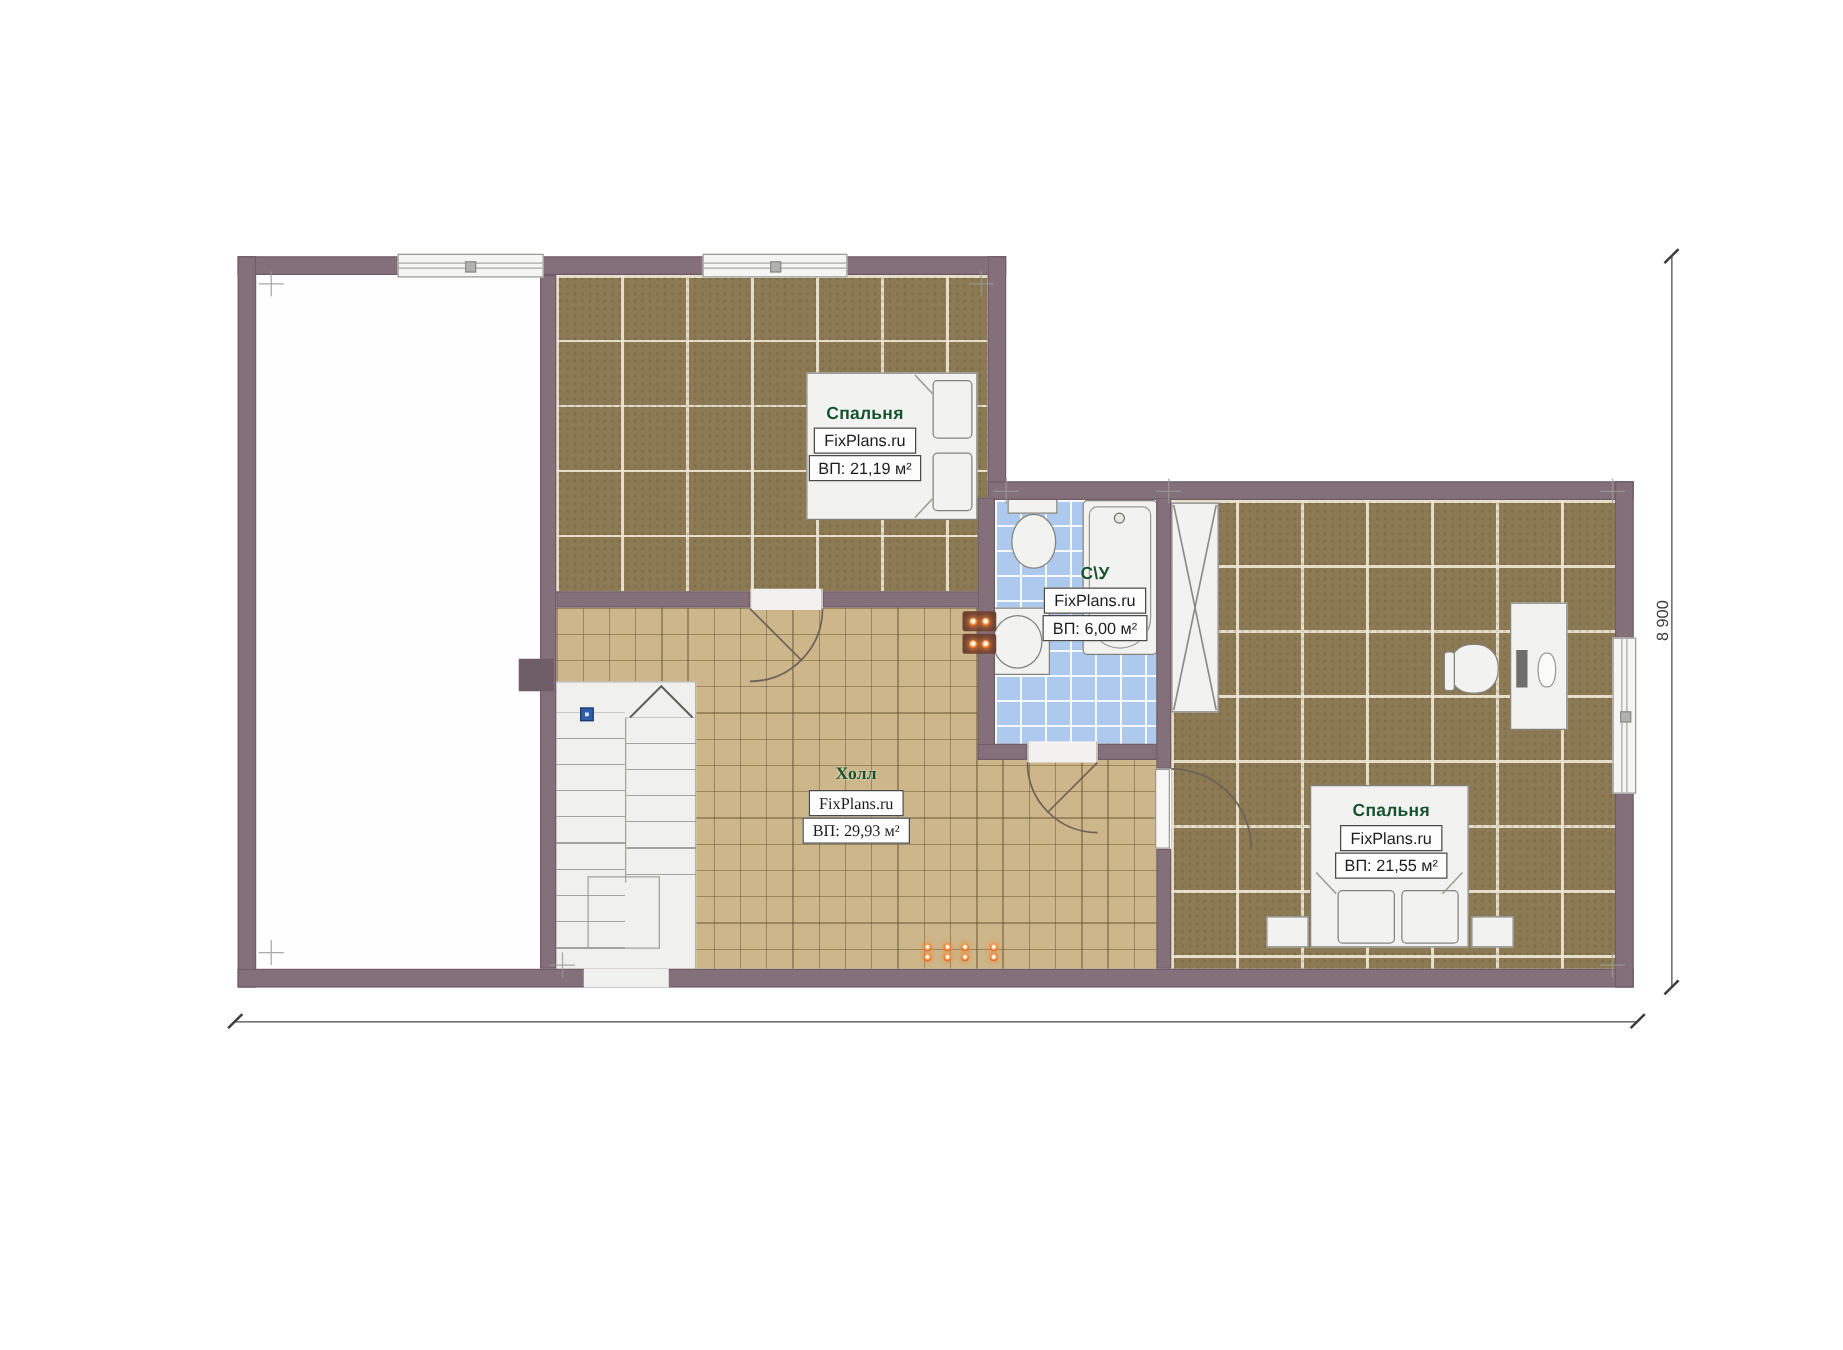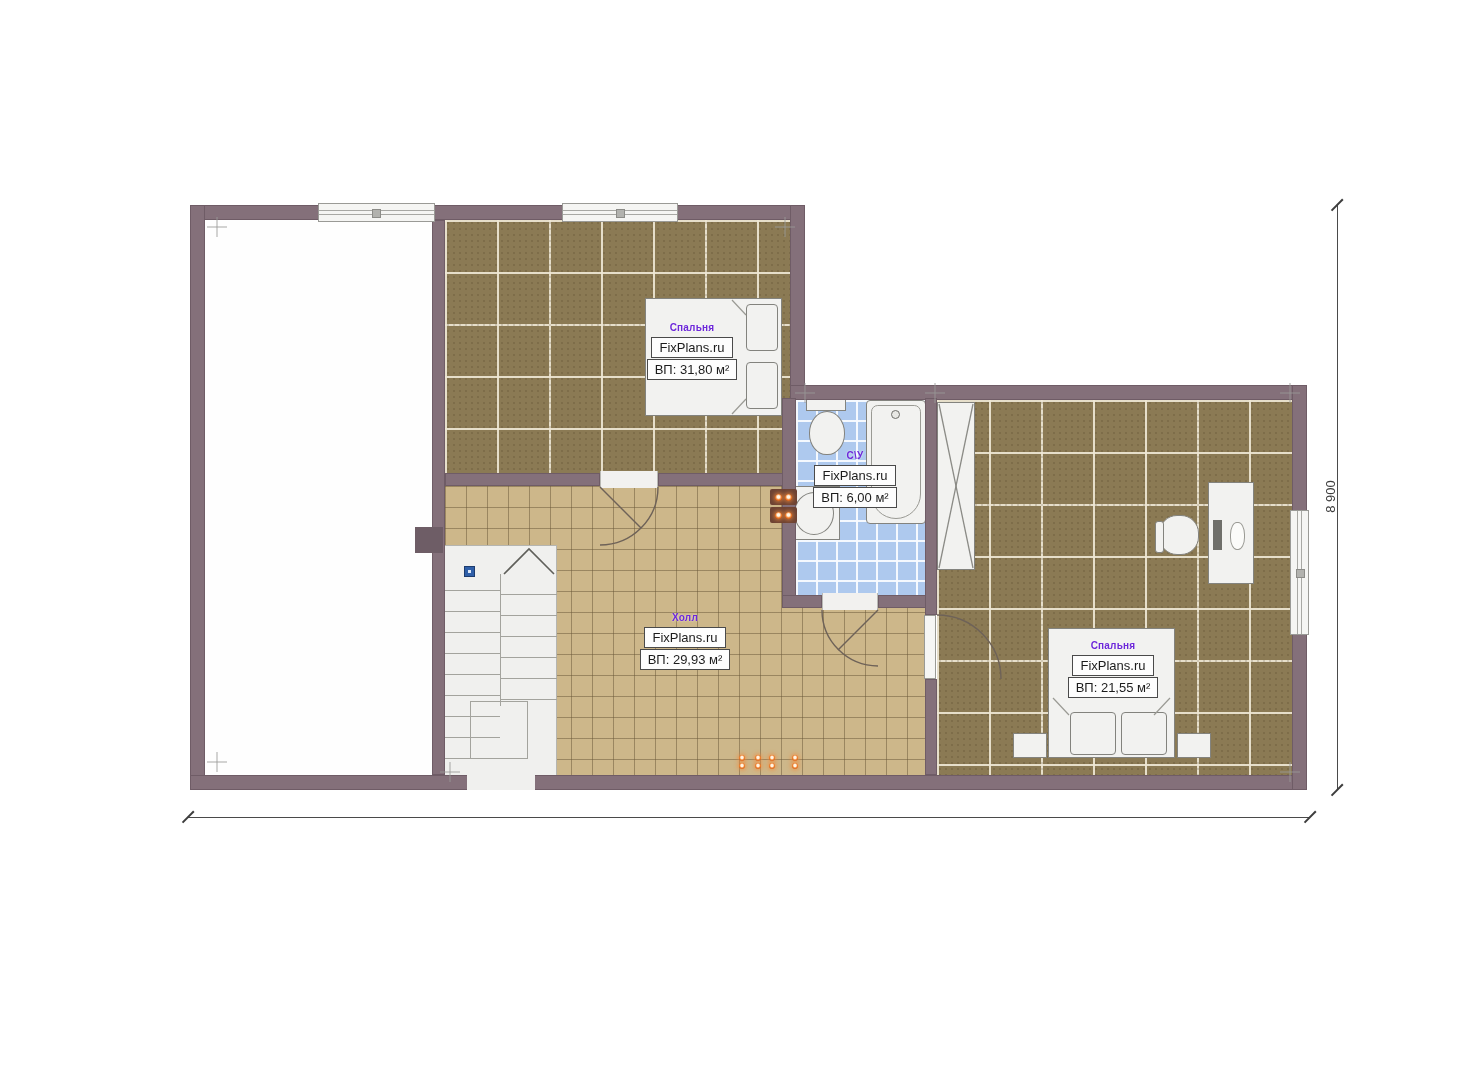--- a/index.html
+++ b/index.html
@@ -49,21 +49,21 @@
   .rad-body{background:#6d4334;border-radius:2px;}
   .rad-col{flex-direction:column;gap:2px;}
   .rad-dot{width:7px;height:7px;border-radius:50%;
     background:radial-gradient(circle at 50% 42%, #fff6e6 0 24%, var(--accent-orange,#f07b28) 55%, #cf5f1e 80%, rgba(207,95,30,0) 100%);
     box-shadow:0 0 4px 1px rgba(244,140,60,.8);}
   .rad-dot-sm{width:6px;height:6px;}
   .marker{position:absolute;width:11px;height:11px;background:var(--marker-blue,#2f5fa8);border:1px solid #1d3c6e;box-sizing:border-box;z-index:46;}
   .marker::after{content:"";position:absolute;left:3px;top:3px;width:3px;height:3px;background:#dce8f8;}
   
   .room-label{position:absolute;display:flex;flex-direction:column;align-items:center;z-index:50;}
-  .room-name{font-size:10px;font-weight:bold;color:#6d28d9;letter-spacing:.2px;margin-bottom:3px;text-shadow:0 0 2px rgba(255,255,255,.8);}
+  .room-name{font-size:14px;font-weight:bold;color:#14532d;letter-spacing:.2px;margin-bottom:3px;text-shadow:0 0 2px rgba(255,255,255,.8);}
   .label-box{background:#fdfdfd;border:1px solid #4a4a4a;padding:1px 7px;font-size:13px;color:#1c1c1c;line-height:17px;margin-top:1px;white-space:nowrap;}
   
   .dim-line{position:absolute;background:var(--dim,#4a4a4a);z-index:55;}
   .dim-text{position:absolute;font-size:13px;color:#3d3d3d;z-index:55;}
   .tick{position:absolute;width:16px;height:1.5px;background:#3d3d3d;transform:rotate(-45deg);z-index:55;}
   svg.overlay{position:absolute;left:0;top:0;z-index:40;pointer-events:none;}
 </style>
 </head>
 <body>
 
@@ -191,28 +191,28 @@
       <path d="M1280 393 H1300 M1290 383 V403"></path>
       <path d="M1280 772 H1300 M1290 762 V782"></path>
       <path d="M207 762 H227 M217 752 V772"></path>
       <path d="M440 772 H460 M450 762 V782"></path>
     </g>
   </svg>
 
   <div class="room-label" style="left:612px;top:322px;width:160px;">
     <div class="room-name">Спальня</div>
     <div class="label-box">FixPlans.ru</div>
-    <div class="label-box">ВП: 31,80 м²</div>
-  </div>
-  <div class="room-label" style="left:775px;top:450px;width:160px;align-items:center;">
+    <div class="label-box">ВП: 21,19 м²</div>
+  </div>
+  <div class="room-label" style="left:796px;top:450px;width:160px;align-items:center;">
     <div class="room-name">С\У</div>
     <div class="label-box">FixPlans.ru</div>
     <div class="label-box">ВП: 6,00 м²</div>
   </div>
-  <div class="room-label" style="left:605px;top:612px;width:160px;">
+  <div class="room-label" style="left:605px;top:612px;width:160px;font-family:Liberation Serif, serif;">
     <div class="room-name">Холл</div>
     <div class="label-box">FixPlans.ru</div>
     <div class="label-box">ВП: 29,93 м²</div>
   </div>
   <div class="room-label" style="left:1033px;top:640px;width:160px;">
     <div class="room-name">Спальня</div>
     <div class="label-box">FixPlans.ru</div>
     <div class="label-box">ВП: 21,55 м²</div>
   </div>
 

